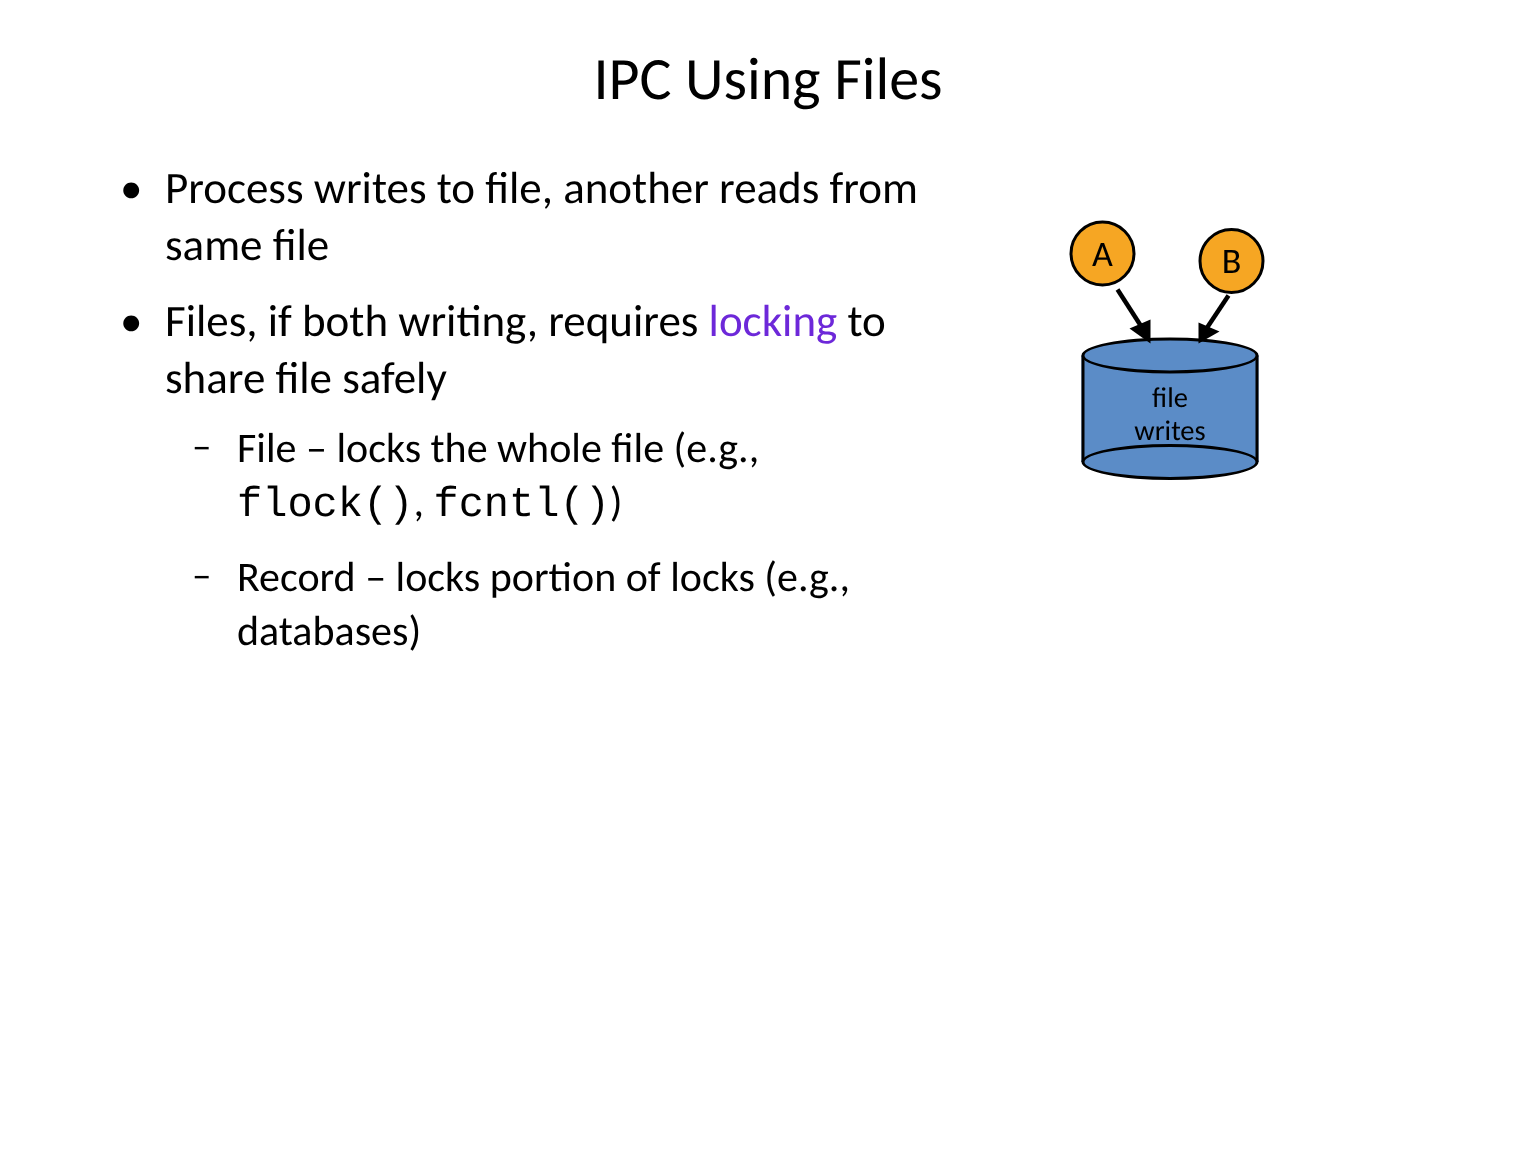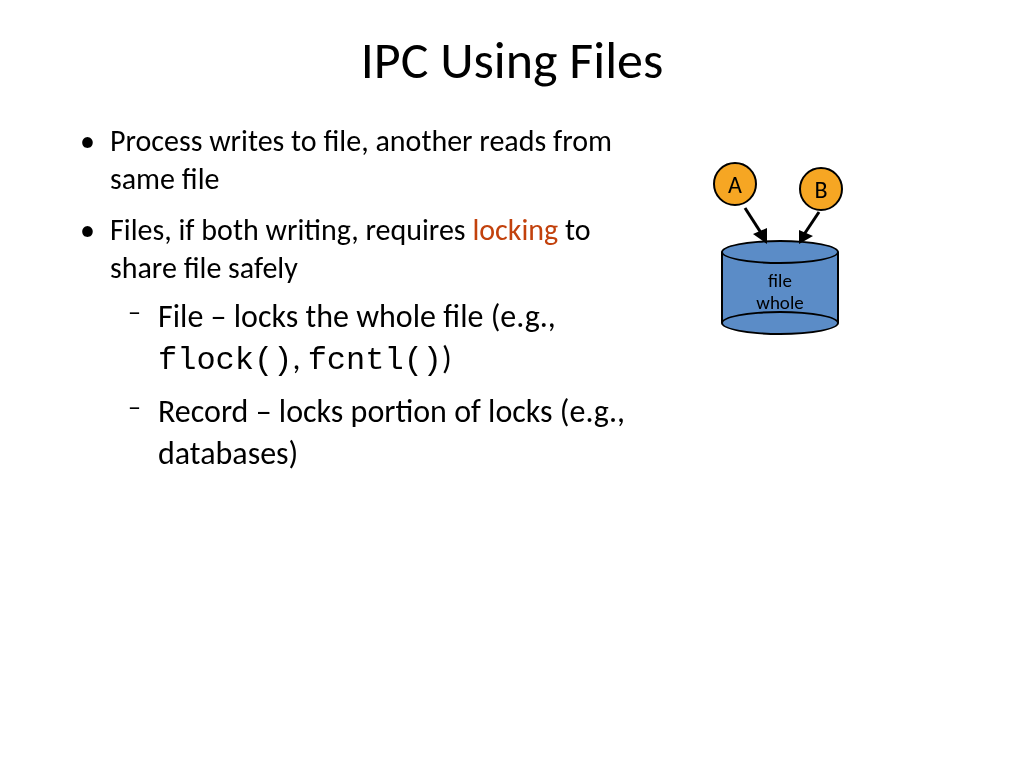--- a/index.html
+++ b/index.html
@@ -7,21 +7,21 @@
       width: 1024px;
       height: 768px;
       background: #fff;
       font-family: Calibri, "Segoe UI", Arial, sans-serif;
       color: #000;
       overflow: hidden;
       position: relative;
     }
     .slide-title {
       text-align: center;
-      font-size: 52px;
+      font-size: 40px;
       font-weight: 400;
       padding-top: 28px;
       padding-bottom: 30px;
     }
     .content {
       display: flex;
       padding: 0 72px 0 80px;
     }
     .left-col {
       flex: 0 0 550px;
@@ -47,33 +47,33 @@
       left: 0;
       top: 0;
       font-size: 30px;
     }
     ul.level2 {
       list-style: none;
       margin-top: 10px;
     }
     ul.level2 > li {
       position: relative;
-      font-size: 32px;
+      font-size: 28px;
       line-height: 1.3;
       margin-bottom: 10px;
       padding-left: 48px;
     }
     ul.level2 > li::before {
       content: "–";
       position: absolute;
       left: 18px;
       top: 0;
       font-size: 26px;
     }
-    .hl-blue { color: #c2410c; }
+    .hl-blue { color: #6d28d9; }
     .mono { font-family: "Courier New", Courier, monospace; }
     .diagram {
       position: relative;
       width: 260px;
       height: 200px;
       margin: 0 auto;
     }
     .proc-circle {
       position: absolute;
       width: 44px;
@@ -186,19 +186,19 @@
         <line x1="32" y1="4" x2="16" y2="28" stroke="#000" stroke-width="3"></line>
         <polygon points="12,36 12,22 26,28" fill="#000"></polygon>
       </svg>
 
       <div class="cylinder">
         <div class="cyl-body"></div>
         <div class="cyl-bot"></div>
         <div class="cyl-top"></div>
         <div class="cyl-label">
           <span>file</span><br>
-          <span>whole</span>
+          <span>writes</span>
         </div>
       </div>
     </div>
 
   </div>
 </div>
 
 </body></html>

